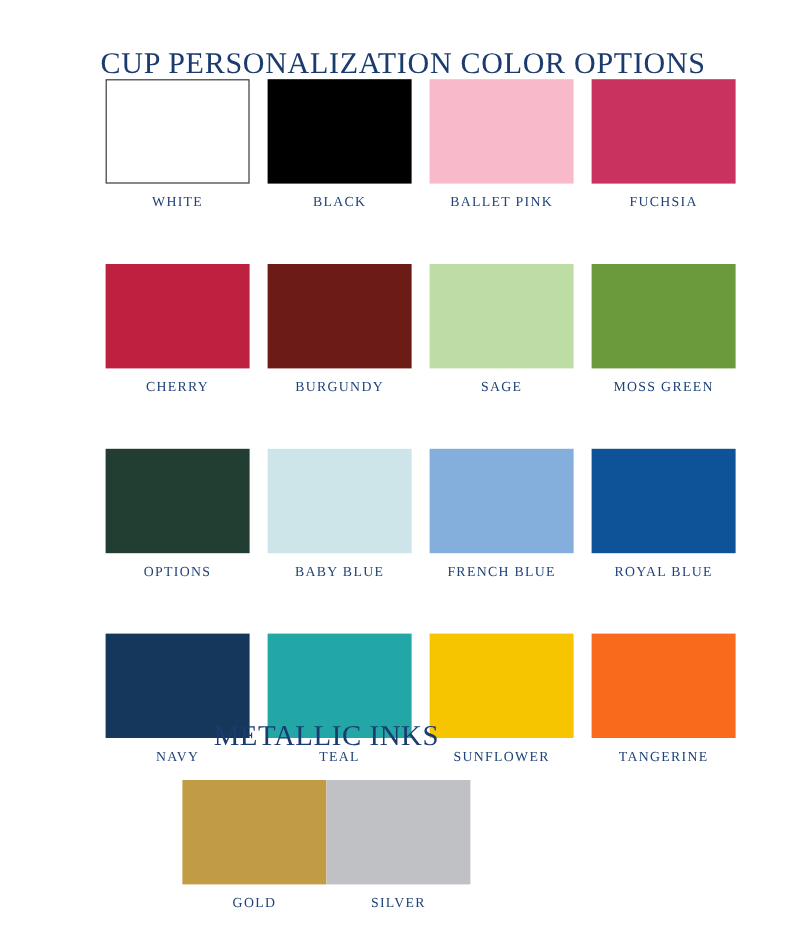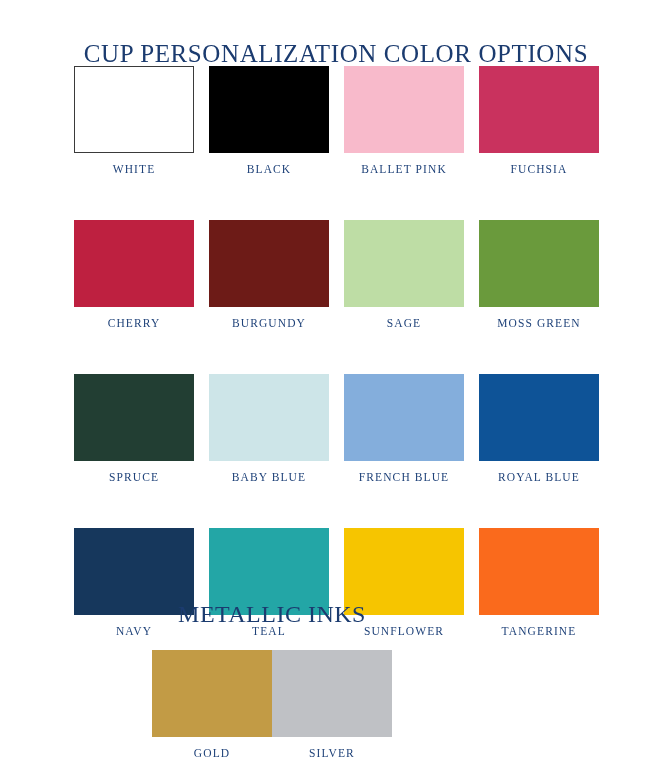--- a/index.html
+++ b/index.html
@@ -42,21 +42,21 @@
     font-weight: 400;
     letter-spacing: 0.5px;
     margin: 0;
     line-height: 28px;
     white-space: nowrap;
   }
 
   
   .swatch-grid {
     position: absolute;
-    left: 74px;
+    left: 88px;
     top: 66px;
     width: 524px;
   }
   .swatch-row {
     display: flex;
     gap: 15px;
     margin-bottom: 44px;
   }
   .swatch-row:last-child {
     margin-bottom: 0;
@@ -140,21 +140,21 @@
           <div class="swatch-label">SAGE</div>
         </div>
         <div class="swatch-cell">
           <div class="swatch-chip" style="background-color: rgb(106, 154, 60);"></div>
           <div class="swatch-label">MOSS GREEN</div>
         </div>
       </div>
       <div class="swatch-row">
         <div class="swatch-cell">
           <div class="swatch-chip" style="background-color: rgb(34, 62, 51);"></div>
-          <div class="swatch-label">SPRUCE</div>
+          <div class="swatch-label">OPTIONS</div>
         </div>
         <div class="swatch-cell">
           <div class="swatch-chip" style="background-color: rgb(205, 229, 232);"></div>
           <div class="swatch-label">BABY BLUE</div>
         </div>
         <div class="swatch-cell">
           <div class="swatch-chip" style="background-color: rgb(132, 174, 220);"></div>
           <div class="swatch-label">FRENCH BLUE</div>
         </div>
         <div class="swatch-cell">

